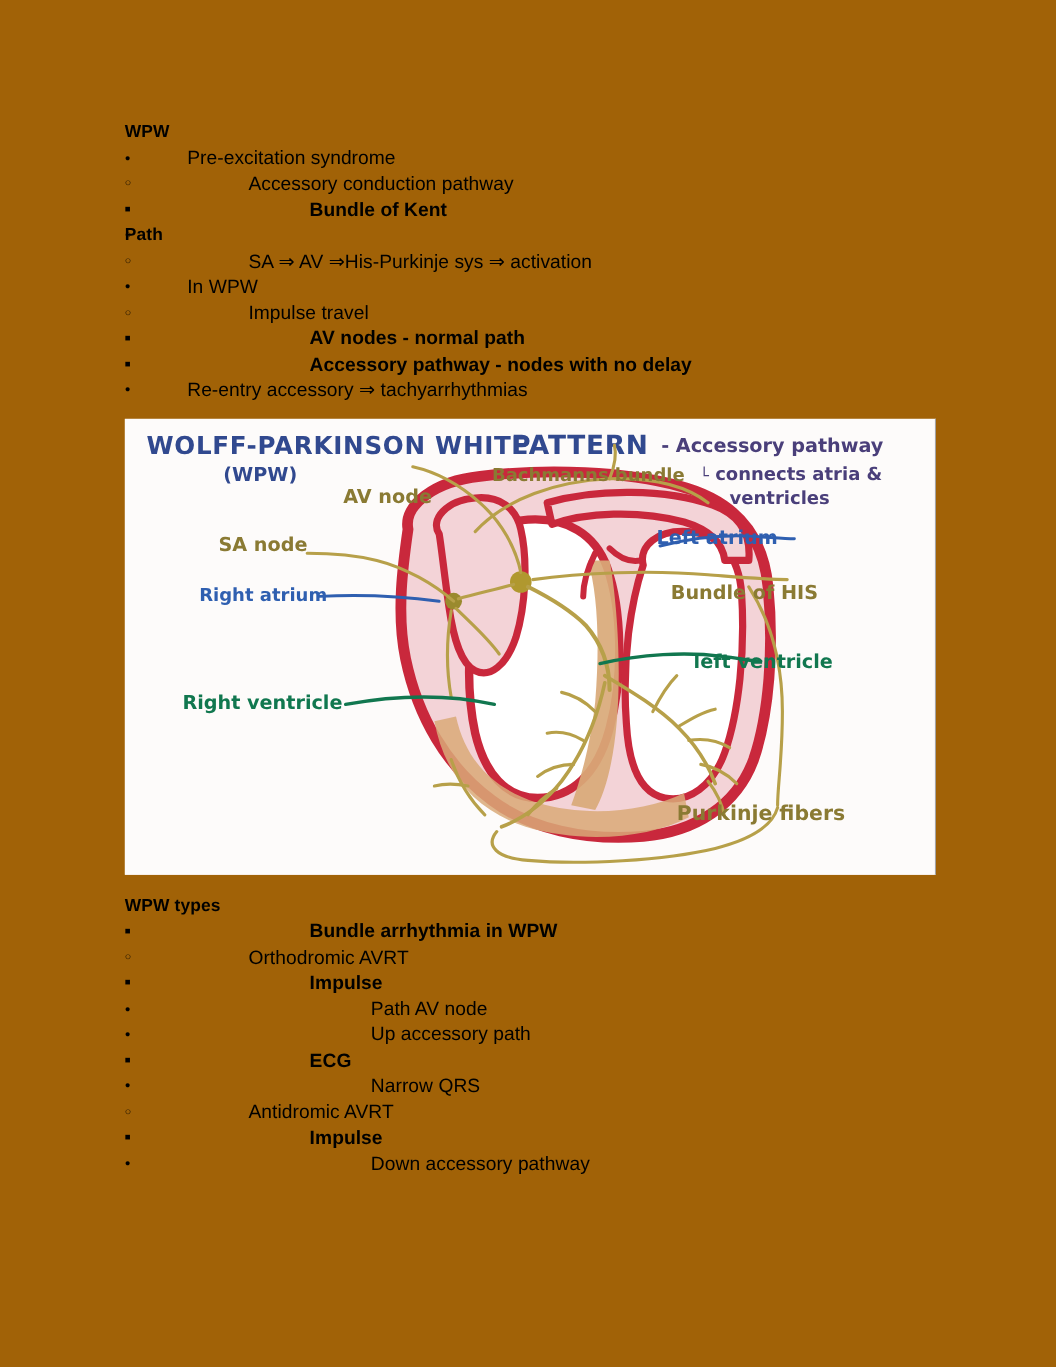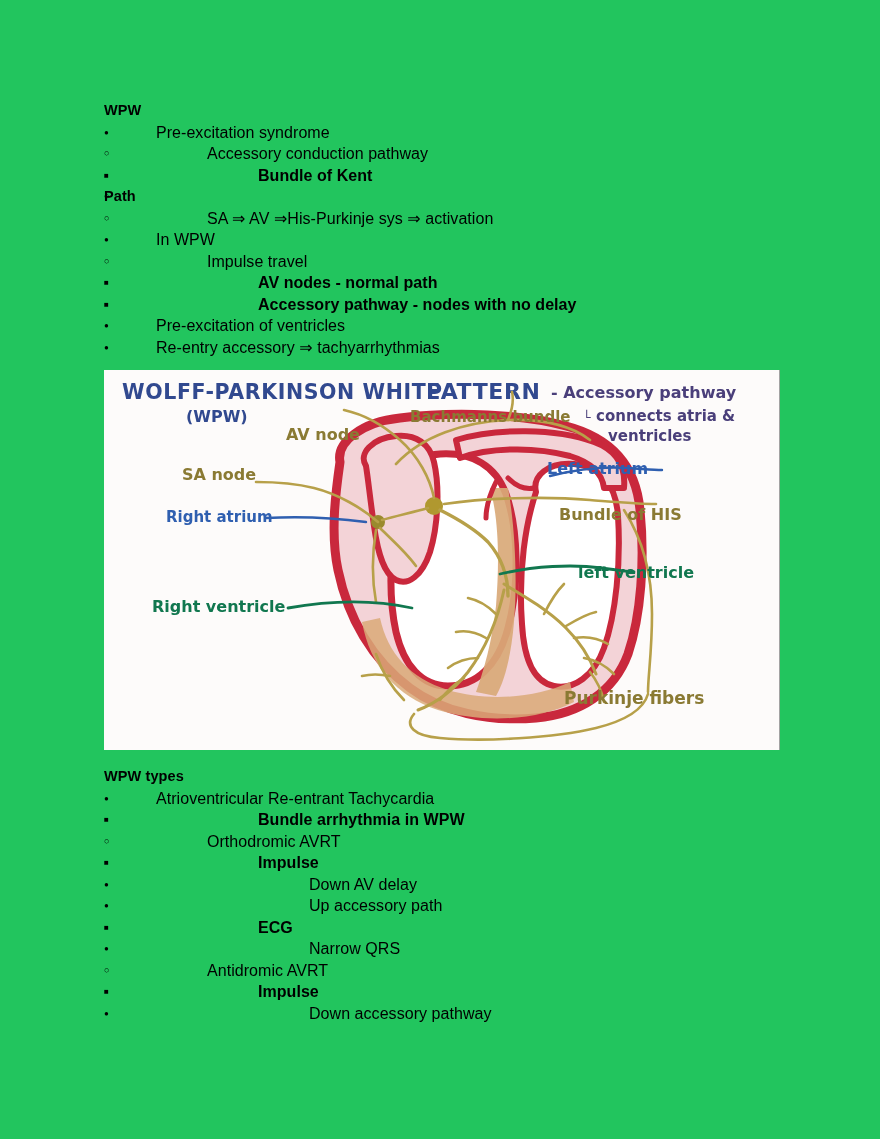--- a/index.html
+++ b/index.html
@@ -13,21 +13,21 @@
     font-family: "Liberation Sans", sans-serif;
     color: #000000;
     position: relative;
     overflow: hidden;
   }
   .page {
     position: absolute;
     left: 0; top: 0;
     width: 880px;
     height: 1139px;
-    background: #22c55e;
+    background: #a16207;
   }
   .content {
     position: absolute;
     left: 104px;
     top: 100px;
     width: 700px;
   }
 
   
   .heading {
@@ -132,24 +132,20 @@
         <li class="row d3">
           <span class="bullet b-sq"></span>
           <span class="txt">AV nodes - normal path</span>
         </li>
         <li class="row d3">
           <span class="bullet b-sq"></span>
           <span class="txt">Accessory pathway - nodes with no delay</span>
         </li>
         <li class="row d1">
           <span class="bullet b-disc"></span>
-          <span class="txt">Pre-excitation of ventricles</span>
-        </li>
-        <li class="row d1">
-          <span class="bullet b-disc"></span>
           <span class="txt">Re-entry accessory ⇒ tachyarrhythmias</span>
         </li>
       </ul>
     </div>
 
     <div class="figure-wrap">
       <svg width="675" height="380" viewBox="0 0 675 380" xmlns="http://www.w3.org/2000/svg">
         <defs>
           <style>
             .hw { font-family: "DejaVu Sans", sans-serif; font-weight: 600; }
@@ -301,39 +297,35 @@
         <text class="hw" x="460" y="334" font-size="17" fill="#8a7a33" font-weight="400">Purkinje fibers</text>
 
       </svg>
     </div>
 
     <div class="fig-caption-gap"></div>
 
     <div>
       <div class="heading">WPW types</div>
       <ul class="lvl">
-        <li class="row d1">
-          <span class="bullet b-disc"></span>
-          <span class="txt">Atrioventricular Re-entrant Tachycardia</span>
-        </li>
         <li class="row d3">
           <span class="bullet b-sq"></span>
           <span class="txt">Bundle arrhythmia in WPW</span>
         </li>
         <li class="row d2">
           <span class="bullet b-circ"></span>
           <span class="txt">Orthodromic AVRT</span>
         </li>
         <li class="row d3">
           <span class="bullet b-sq"></span>
           <span class="txt">Impulse</span>
         </li>
         <li class="row d4">
           <span class="bullet b-disc"></span>
-          <span class="txt">Down AV delay</span>
+          <span class="txt">Path AV node</span>
         </li>
         <li class="row d4">
           <span class="bullet b-disc"></span>
           <span class="txt">Up accessory path</span>
         </li>
         <li class="row d3">
           <span class="bullet b-sq"></span>
           <span class="txt">ECG</span>
         </li>
         <li class="row d4">

